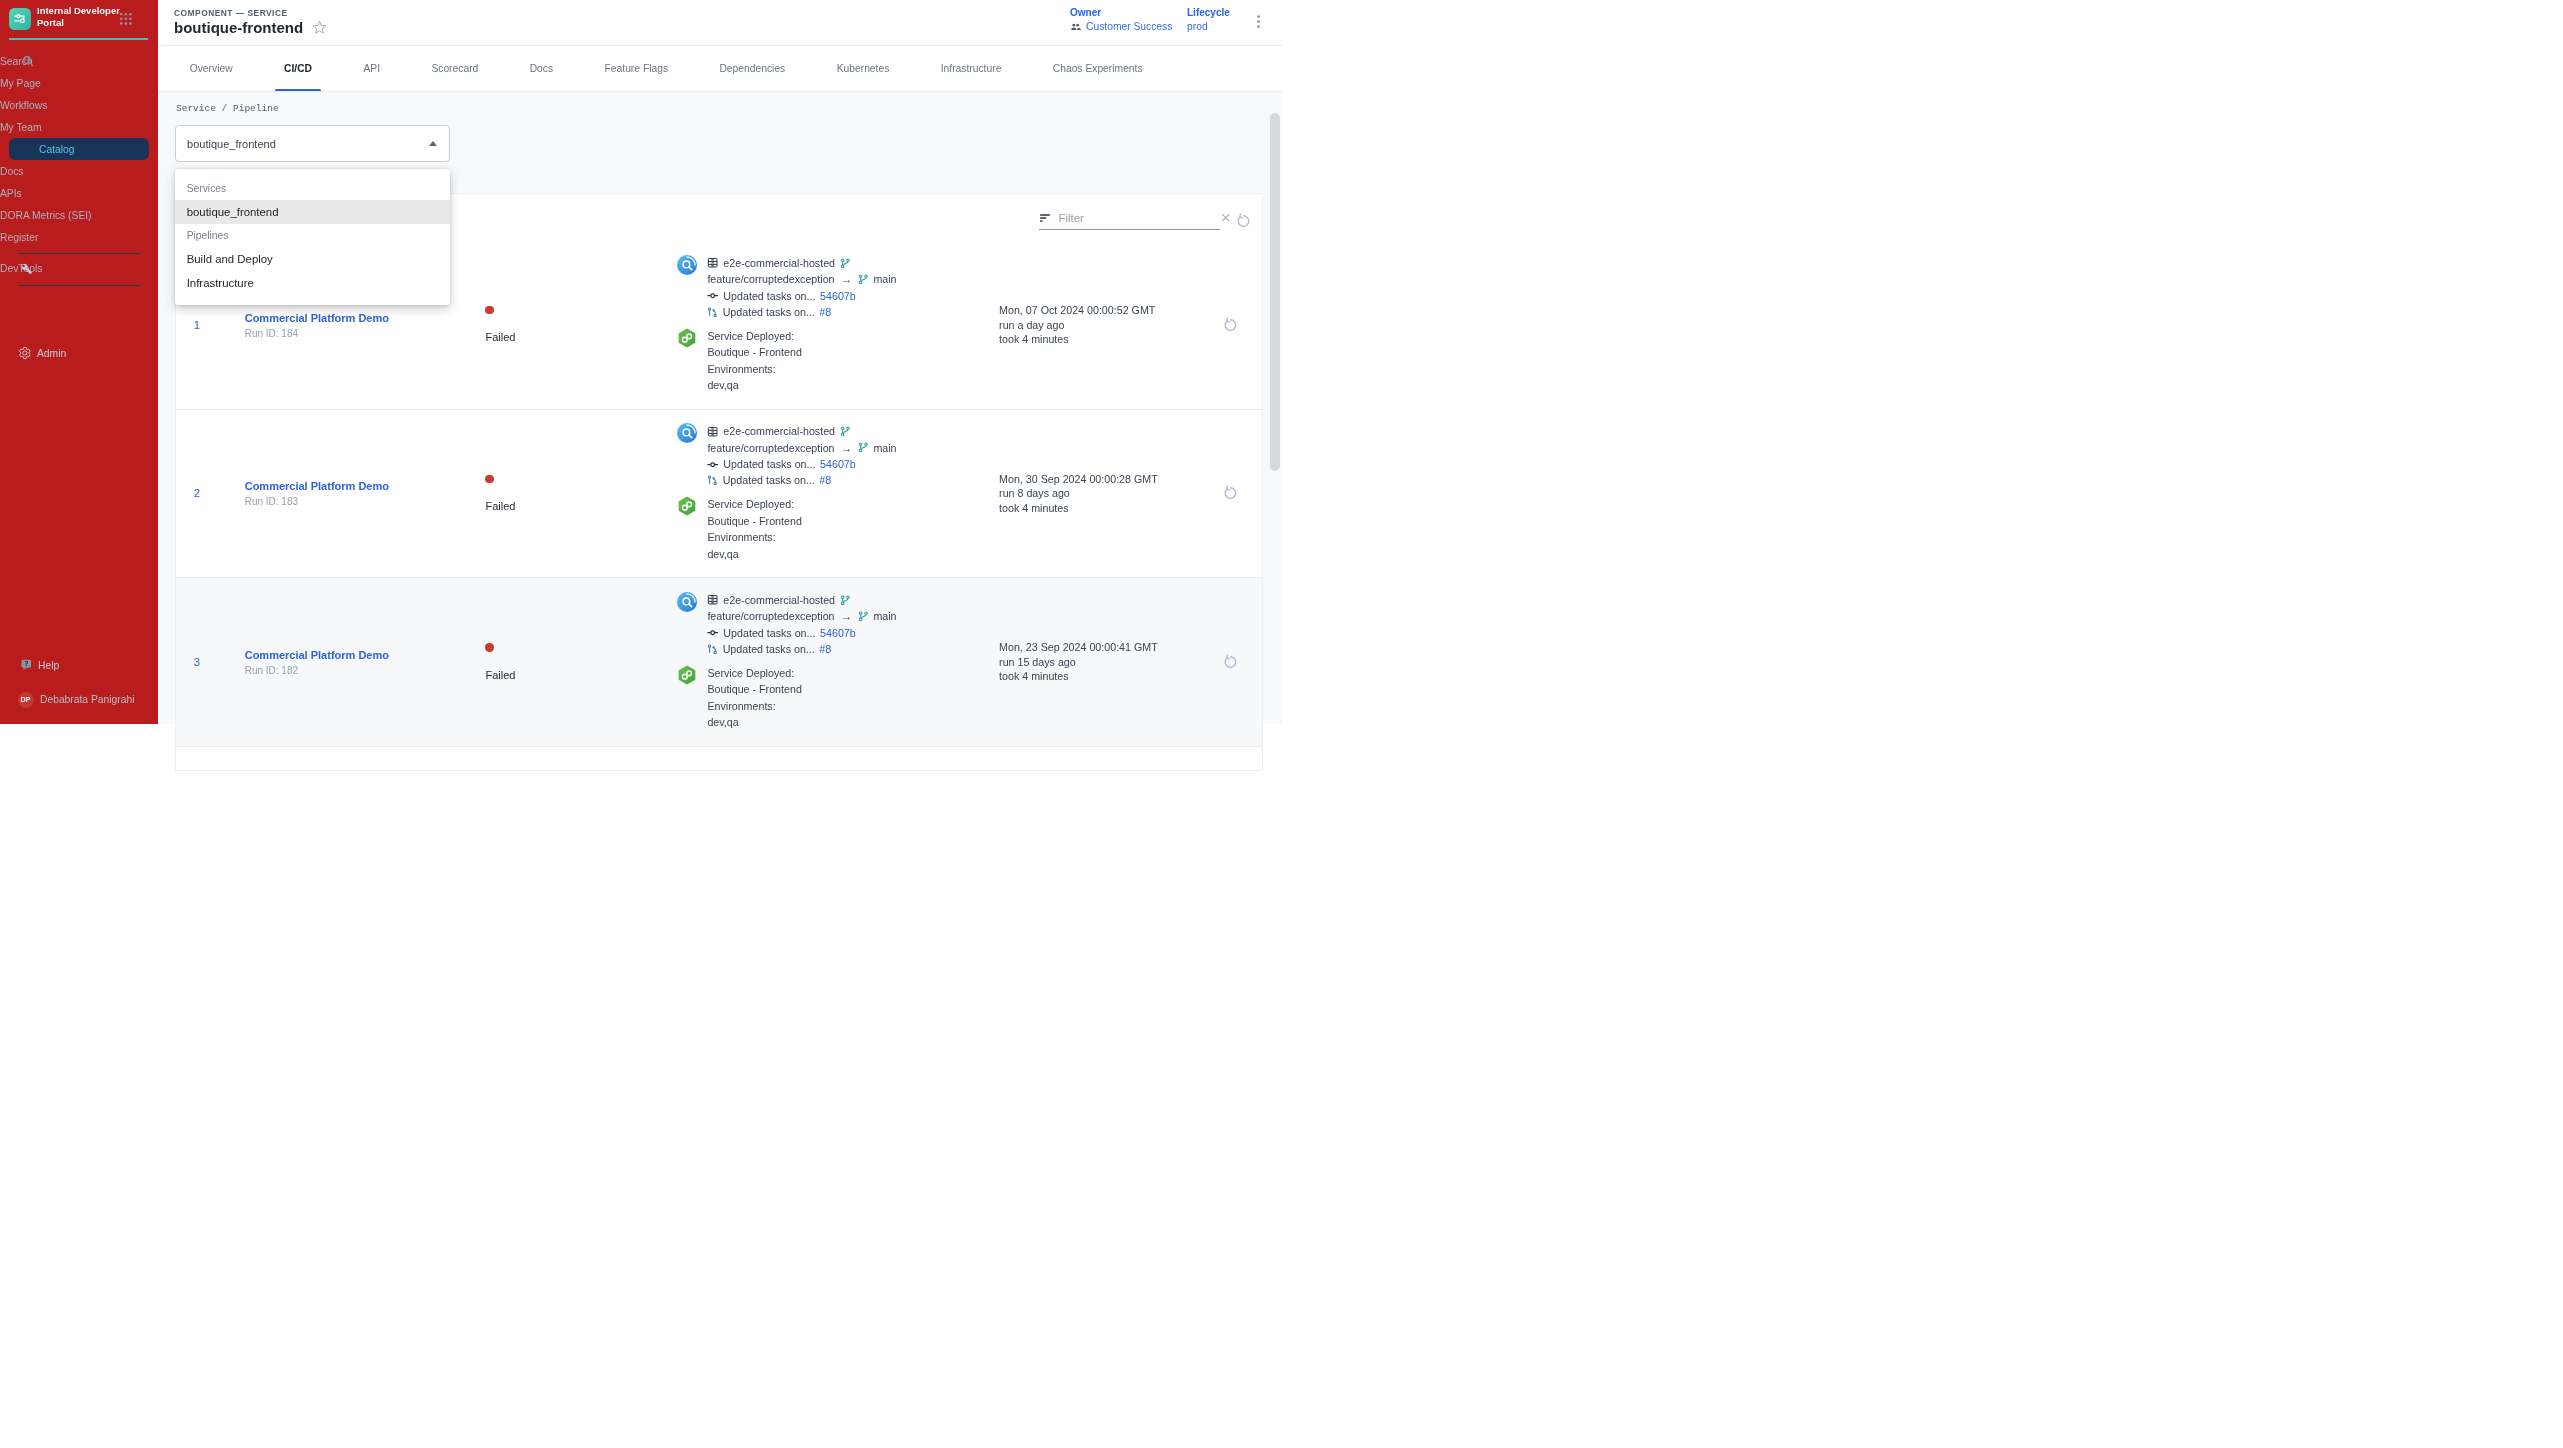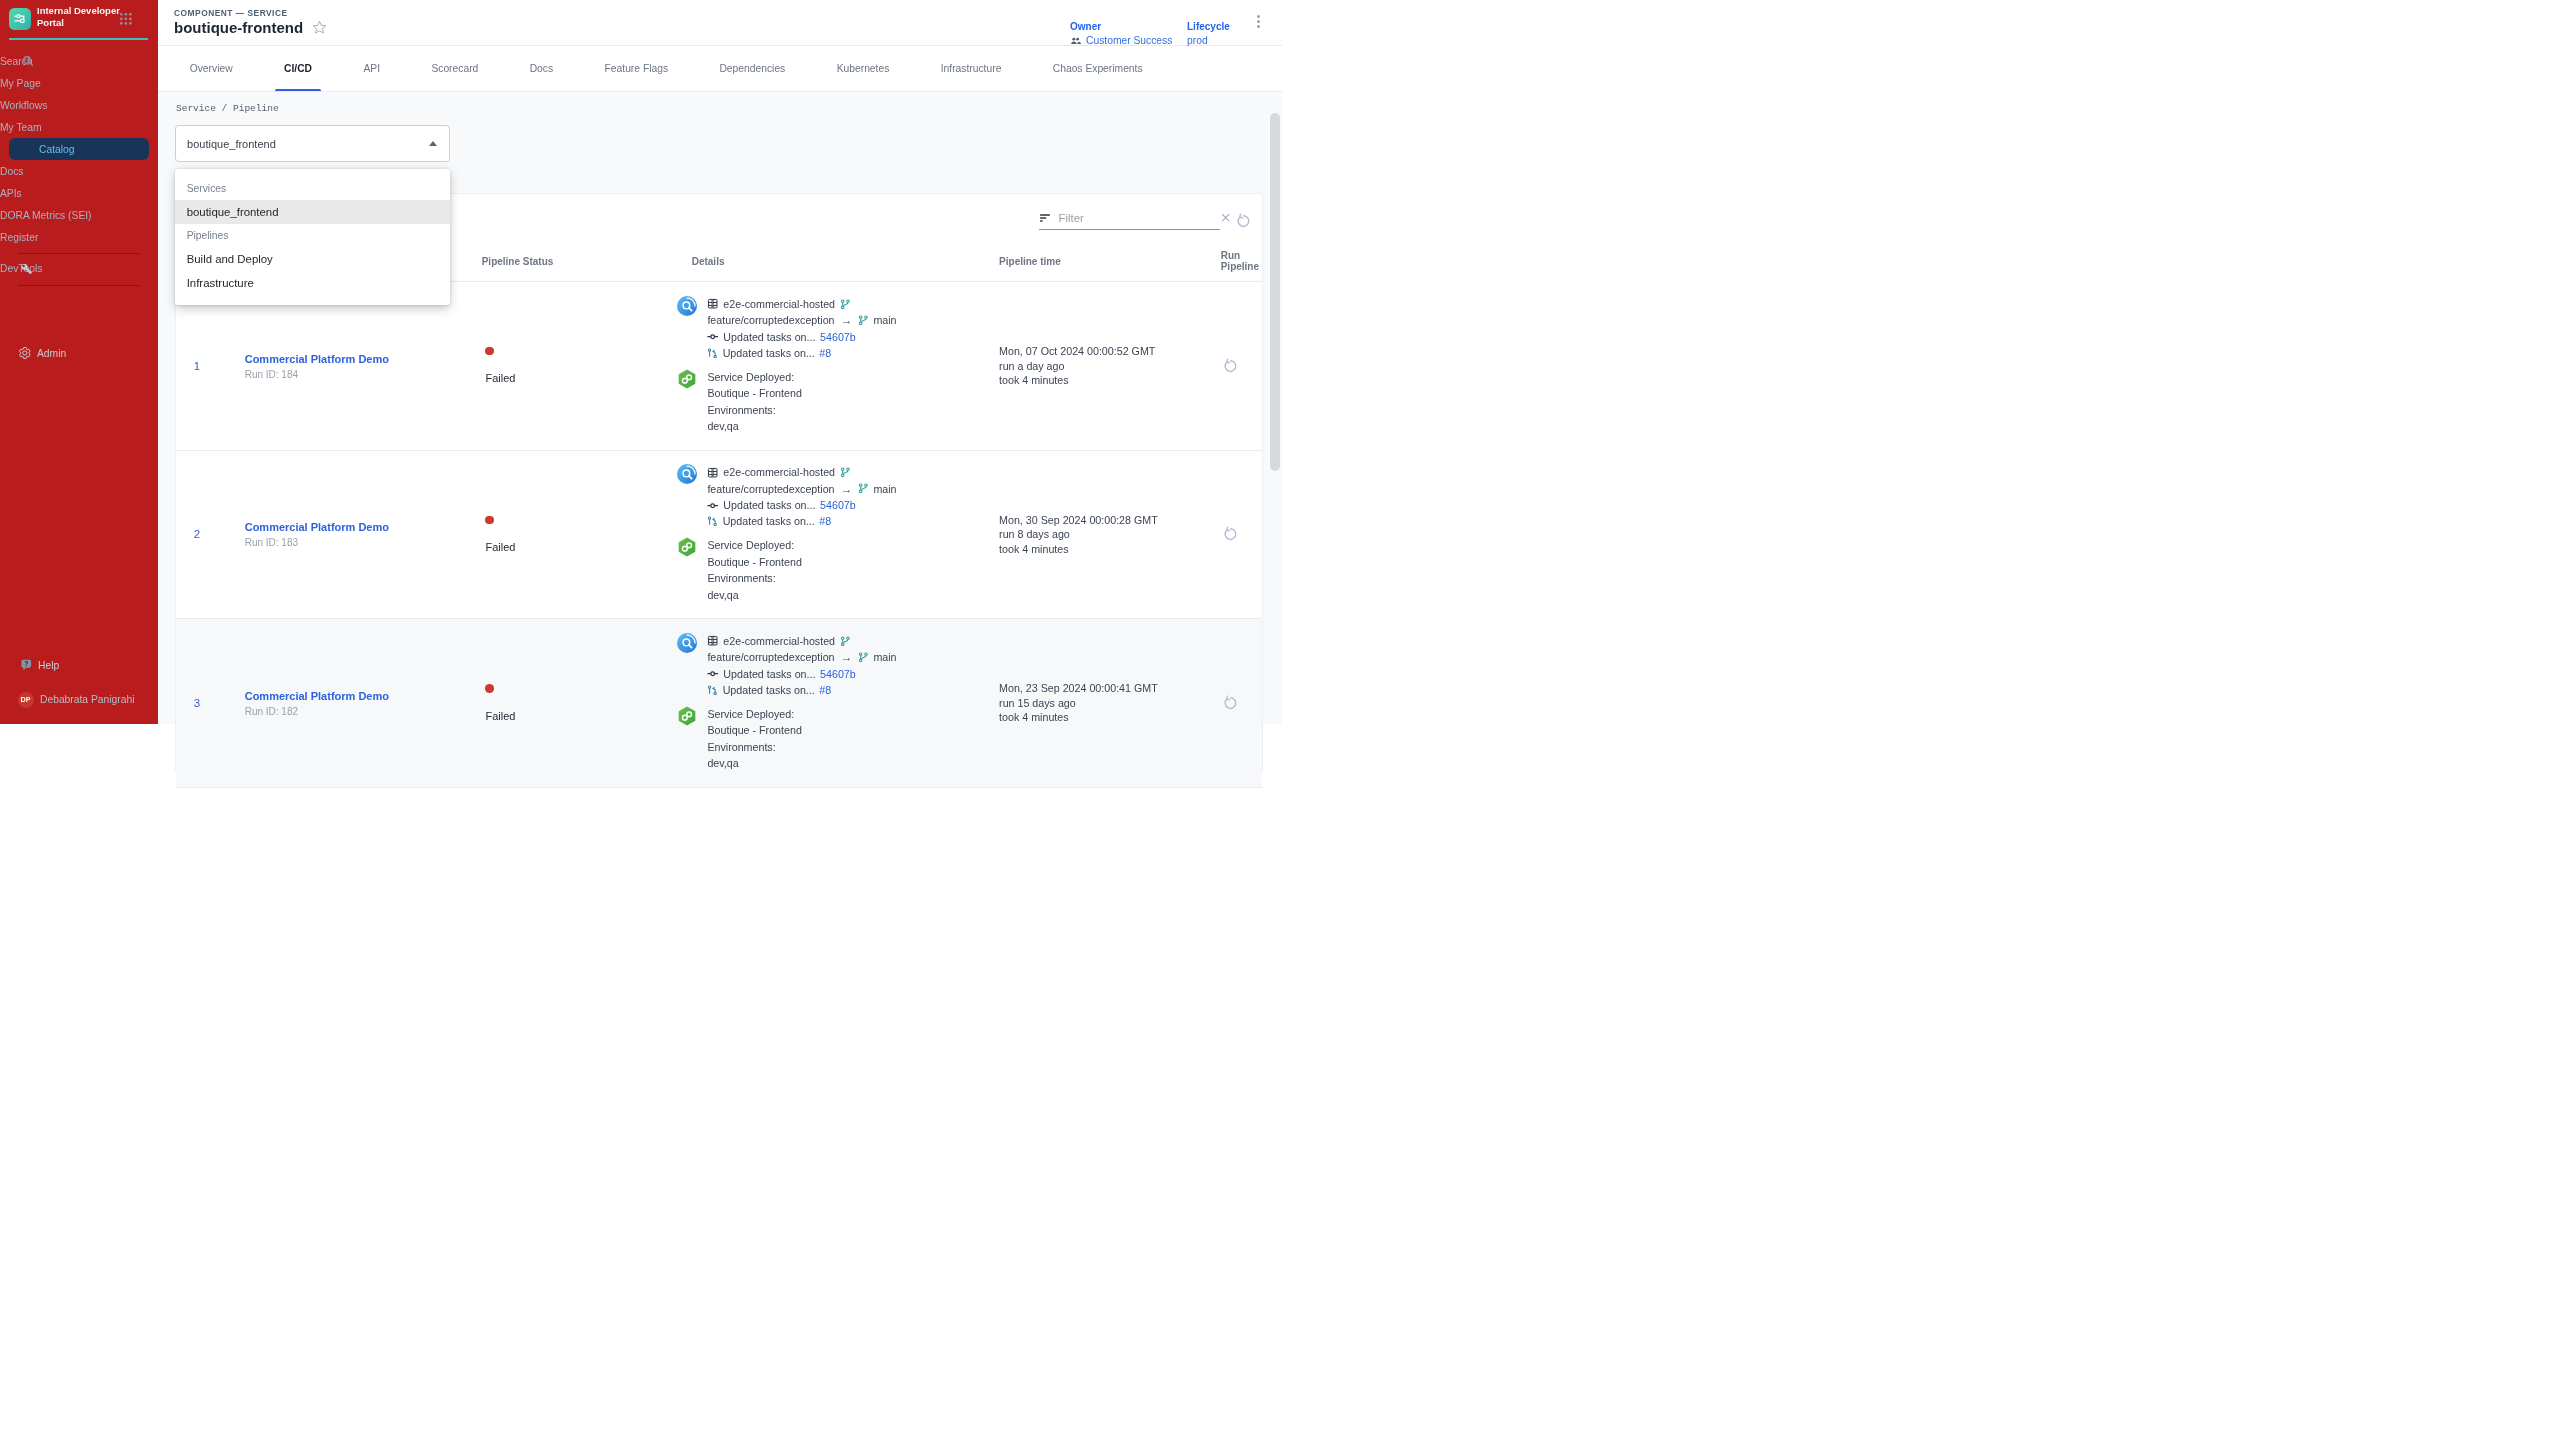--- a/index.html
+++ b/index.html
@@ -33,21 +33,21 @@
   
   .main { position:absolute; left:158px; top:0; width:1124px; height:724px; }
   .topbar { position:relative; height:46px; background:#fff; border-bottom:0.8px solid #e9ecef; }
   .bc { position:absolute; left:16px; top:7.6px; font-size:8.4px; letter-spacing:0.5px; color:#4c5e73; font-weight:600; }
   .title-row { position:absolute; left:16px; top:19px; display:flex; align-items:center; gap:8.4px; }
   .page-title { font-size:15px; font-weight:700; color:#1e2634;text-align:center; }
   .star { color:#a4adbd; cursor:pointer; }
   .meta-block { position:absolute; top:6.8px; }
   .meta-owner { left:912px; }
   .meta-life { left:1029px; }
-  .meta-label { color:#2563eb; font-weight:700; font-size:10px;margin-top:14px; }
+  .meta-label { color:#2563eb; font-weight:700; font-size:10px; }
   .meta-value { margin-top:3px; display:flex; align-items:center; gap:4.6px; color:#2f6fe0; font-size:10.3px; cursor:pointer; }
   .people { color:#545b66; }
   .kebab { position:absolute; left:1093px; top:11.4px; width:15px; height:20px; display:flex; flex-direction:column;
     align-items:center; justify-content:center; gap:2.3px; cursor:pointer; }
   .kebab i { width:3px; height:3px; border-radius:50%; background:#9aa2ad; }
 
   .tabsbar { position:relative; height:46px; background:#fff; border-bottom:0.8px solid #e9ecef;
     display:flex; align-items:stretch; gap:30px; padding-left:21px; }
   .tab { position:relative; display:flex; align-items:center; padding:0 10.7px; font-size:10.3px; color:#6c7584; cursor:pointer; white-space:nowrap; }
   .tab.active { color:#1d232e; font-weight:700; }
@@ -400,28 +400,20 @@
               </svg>
             </span>
         </div>
         <button class="refresh-btn">
             <svg width="16" height="16" viewBox="0 0 21 21">
               <use href="#sy-retry"></use>
             </svg>
           </button>
       </div>
 
-      <div class="tgrid thead">
-        <div></div>
-        <div></div>
-        <div>Pipeline Status</div>
-        <div class="th-details">Details</div>
-        <div class="th-time">Pipeline time</div>
-        <div class="th-run">Run Pipeline</div>
-      </div>
 
       <div class="tgrid trow">
         <div class="c-num">1</div>
         <div>
           <a class="pipeline-link">Commercial Platform Demo</a>
           <div class="runid">Run ID: 184</div>
         </div>
         <div class="c-status">
           <span class="dot"></span>
           <span class="status-txt">Failed</span>

